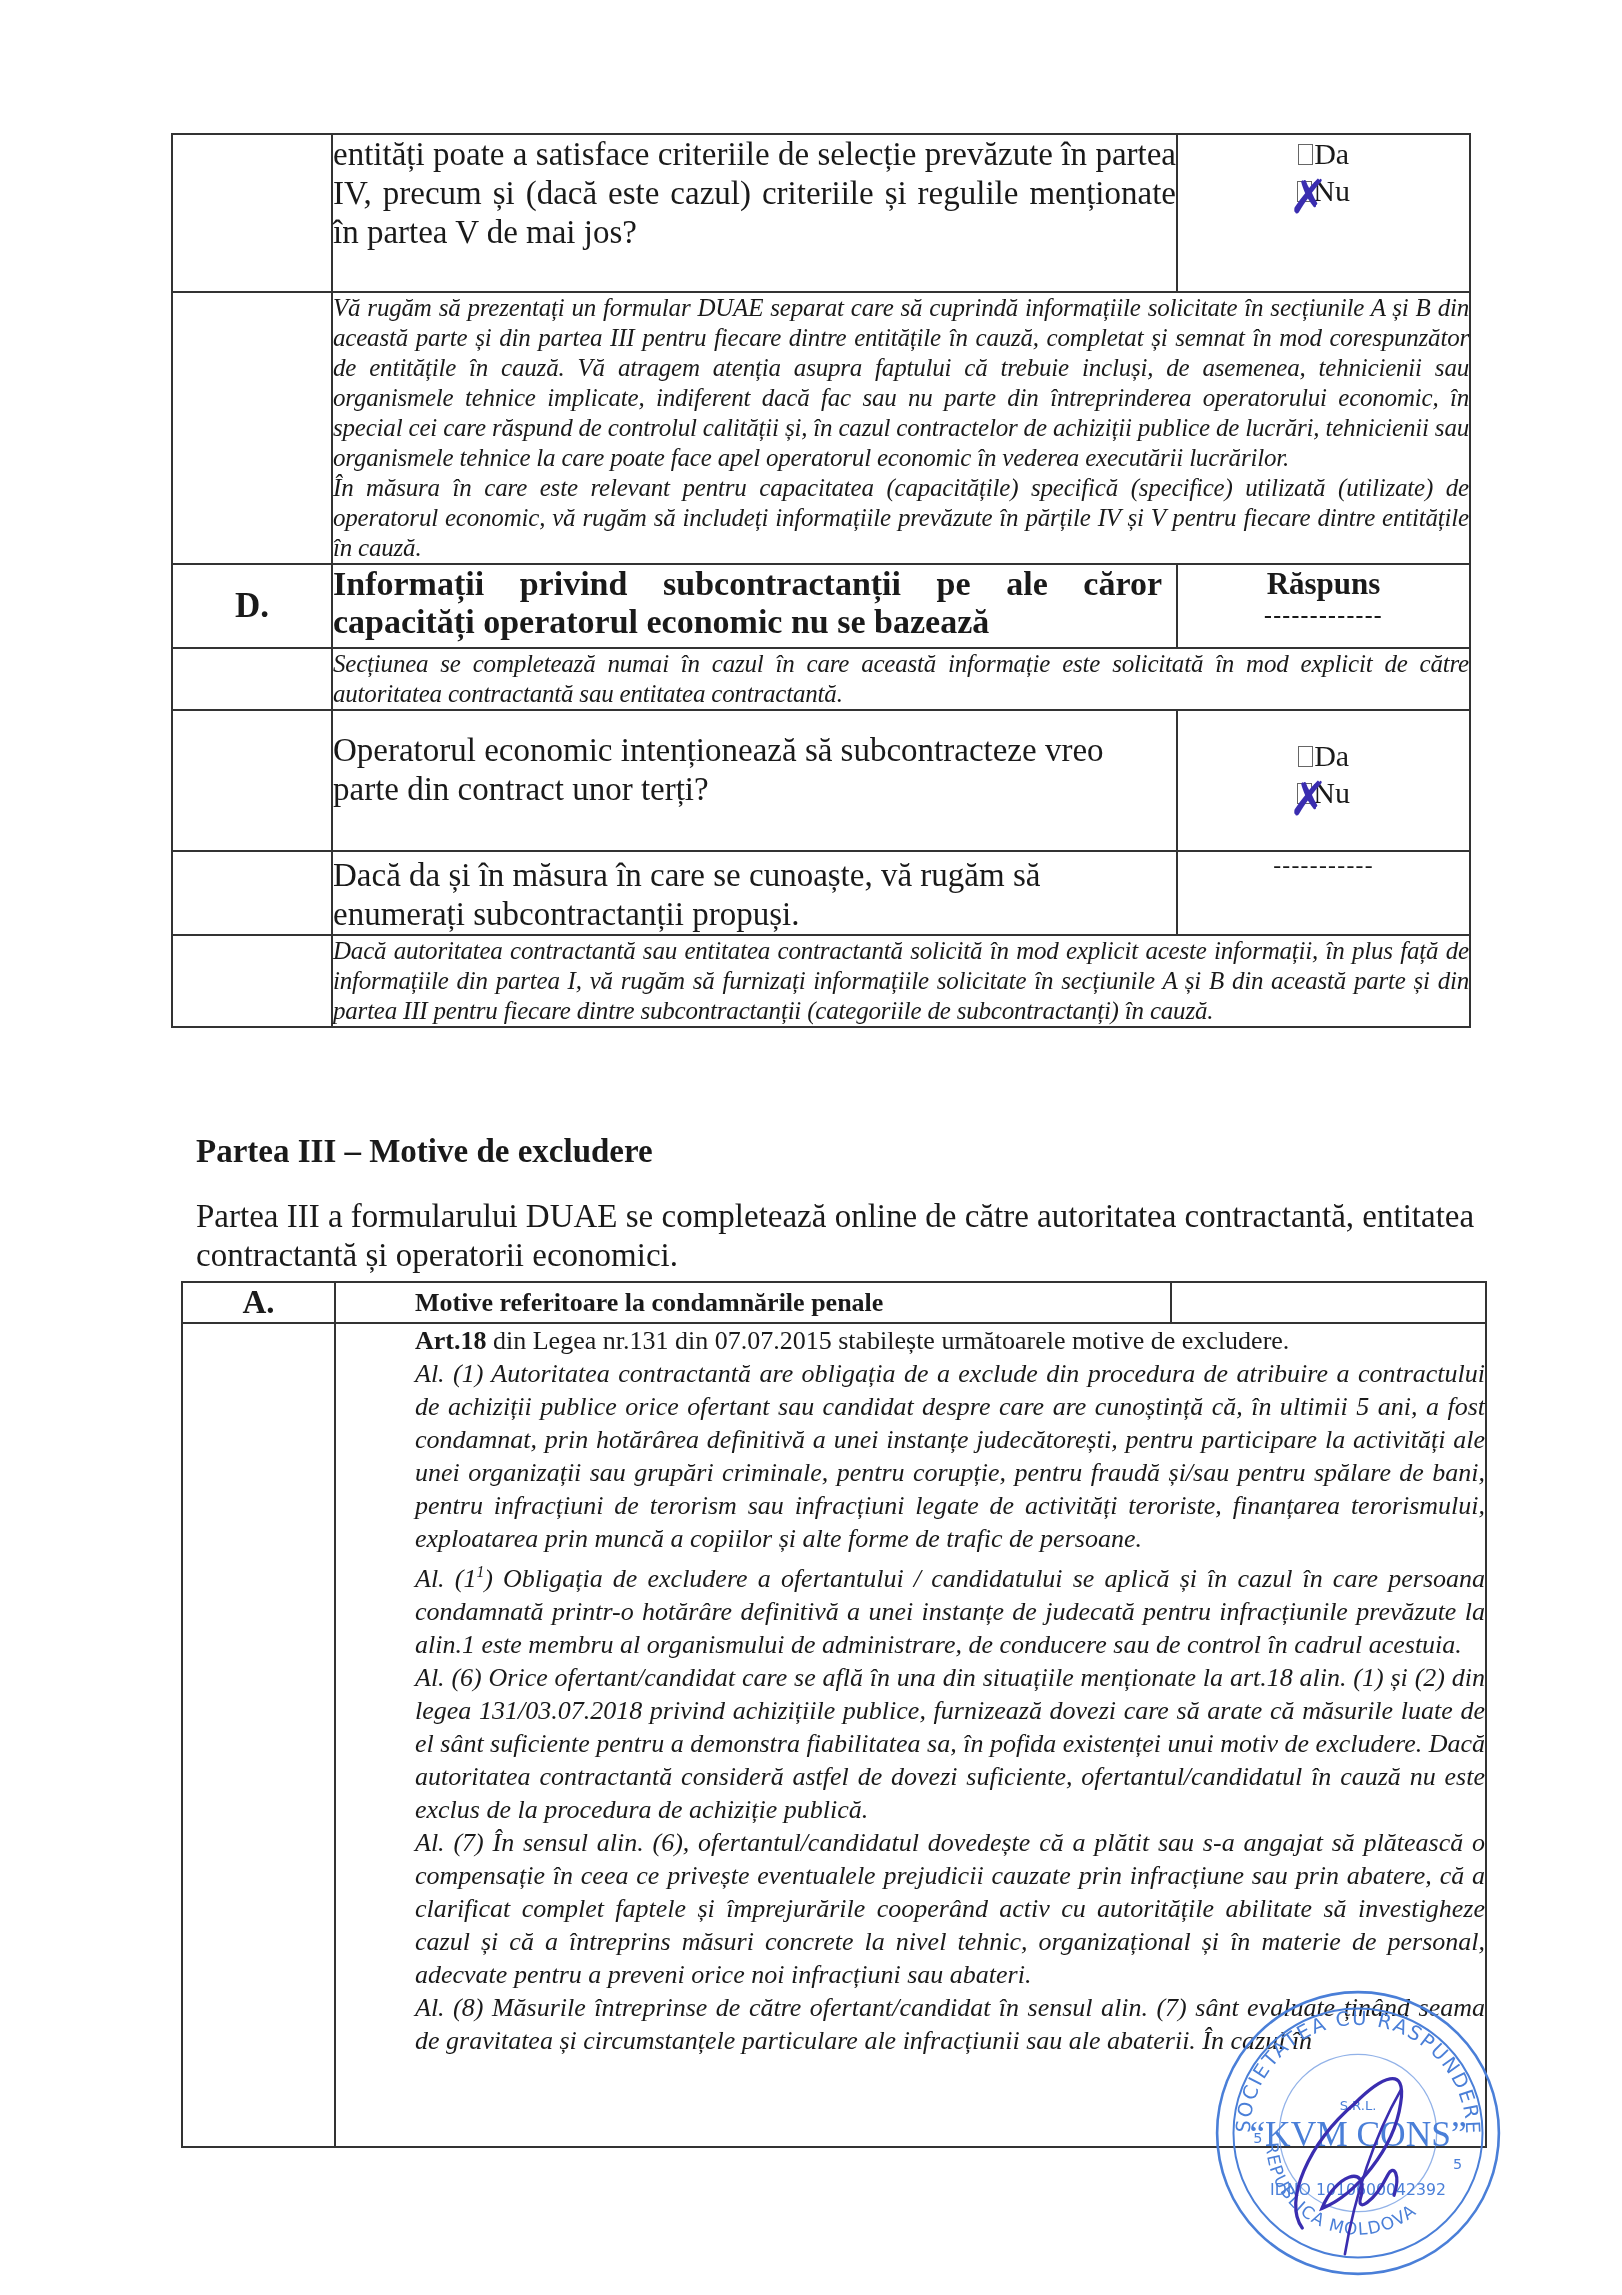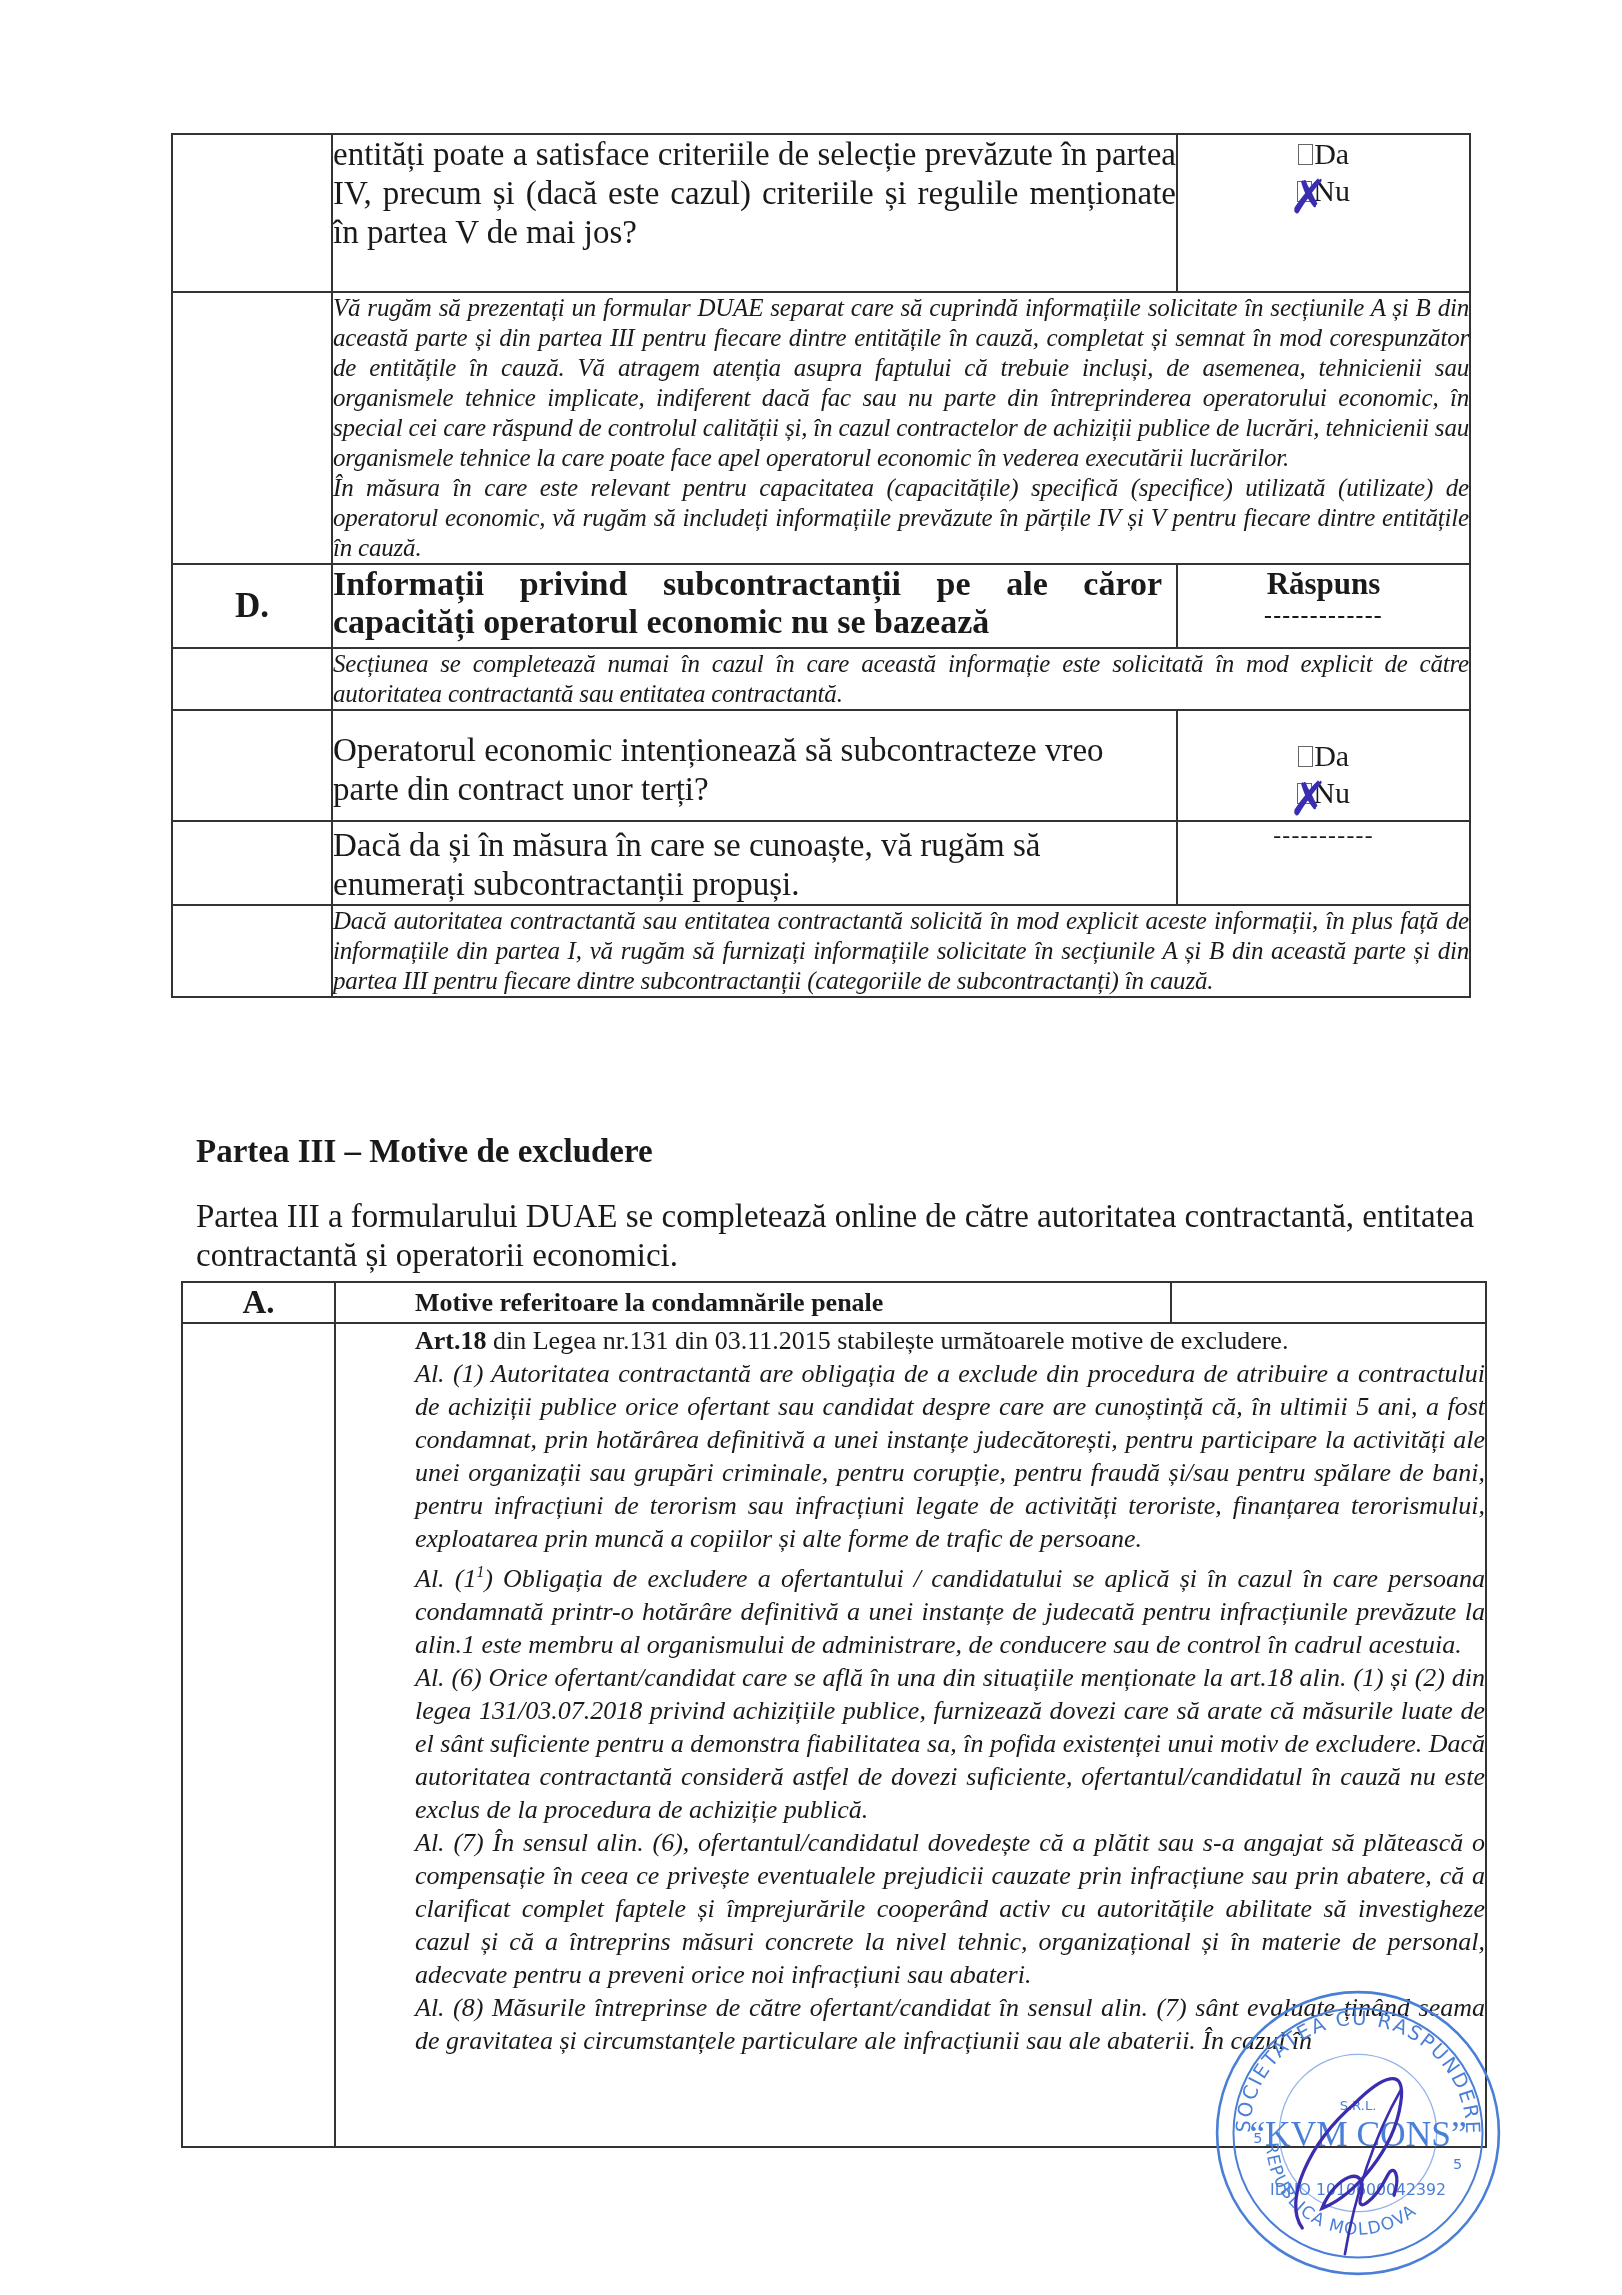--- a/index.html
+++ b/index.html
@@ -59,21 +59,21 @@
     <td class="hdr" style="text-align:justify;padding-right:14px">Informații privind subcontractanții pe ale căror capacități operatorul economic nu se bazează</td>
     <td class="ans" style="font-weight:bold;font-size:31px">
       <span>Răspuns</span>
       <span class="dashes">-------------</span>
     </td>
   </tr>
   <tr>
     <td></td>
     <td colspan="2" class="note">Secțiunea se completează numai în cazul în care această informație este solicitată în mod explicit de către autoritatea contractantă sau entitatea contractantă.</td>
   </tr>
-  <tr style="height:111px">
+  <tr style="height:141px">
     <td></td>
     <td class="q2" style="padding-top:19.6px">Operatorul economic intenționează să subcontracteze vreo parte din contract unor terți?</td>
     <td class="ans" style="padding-top:26px">
       <div><span class="chk"></span><span>Da</span></div>
       <div><span class="chk"><span class="xmark">✗</span></span><span>Nu</span></div>
     </td>
   </tr>
   <tr style="height:75px">
     <td></td>
     <td class="q2" style="padding-top:3.9px">Dacă da și în măsura în care se cunoaște, vă rugăm să enumerați subcontractanții propuși.</td>
@@ -99,21 +99,21 @@
     </colgroup>
   <tbody>
       <tr style="height:41px">
     <td class="sec-letter" style="font-size:33px">A.</td>
     <td class="hdr" style="padding:1.3px 6.5px 0 79px;font-size:26px">Motive referitoare la condamnările penale</td>
     <td></td>
   </tr>
   <tr style="height:824px">
     <td></td>
     <td colspan="2" class="body-art" style="padding-left:79px">
-      <p><b>Art.18</b><span> din Legea nr.131 din 03.11.2015 stabilește următoarele motive de excludere.</span></p>
+      <p><b>Art.18</b><span> din Legea nr.131 din 07.07.2015 stabilește următoarele motive de excludere.</span></p>
       <p class="it">Al. (1) Autoritatea contractantă are obligația de a exclude din procedura de atribuire a contractului de achiziții publice orice ofertant sau candidat despre care are cunoștință că, în ultimii 5 ani, a fost condamnat, prin hotărârea definitivă a unei instanțe judecătorești, pentru participare la activități ale unei organizații sau grupări criminale, pentru corupție, pentru fraudă și/sau pentru spălare de bani, pentru infracțiuni de terorism sau infracțiuni legate de activități teroriste, finanțarea terorismului, exploatarea prin muncă a copiilor și alte forme de trafic de persoane.</p>
       <p class="it"><span>Al. (1</span><sup style="font-size:15.7px">1</sup><span>) Obligația de excludere a ofertantului / candidatului se aplică și în cazul în care persoana condamnată printr-o hotărâre definitivă a unei instanțe de judecată pentru infracțiunile prevăzute la alin.1 este membru al organismului de administrare, de conducere sau de control în cadrul acestuia.</span></p>
       <p class="it">Al. (6) Orice ofertant/candidat care se află în una din situațiile menționate la art.18 alin. (1) și (2) din legea 131/03.07.2018 privind achizițiile publice, furnizează dovezi care să arate că măsurile luate de el sânt suficiente pentru a demonstra fiabilitatea sa, în pofida existenței unui motiv de excludere. Dacă autoritatea contractantă consideră astfel de dovezi suficiente, ofertantul/candidatul în cauză nu este exclus de la procedura de achiziție publică.</p>
       <p class="it"> Al. (7) În sensul alin. (6), ofertantul/candidatul dovedește că a plătit sau s-a angajat să plătească o compensație în ceea ce privește eventualele prejudicii cauzate prin infracțiune sau prin abatere, că a clarificat complet faptele și împrejurările cooperând activ cu autoritățile abilitate să investigheze cazul și că a întreprins măsuri concrete la nivel tehnic, organizațional și în materie de personal, adecvate pentru a preveni orice noi infracțiuni sau abateri.</p>
       <p class="it">Al. (8) Măsurile întreprinse de către ofertant/candidat în sensul alin. (7) sânt evaluate ținând seama de gravitatea și circumstanțele particulare ale infracțiunii sau ale abaterii. În cazul în</p>
     </td>
   </tr>
 </tbody>
   </table>
 

